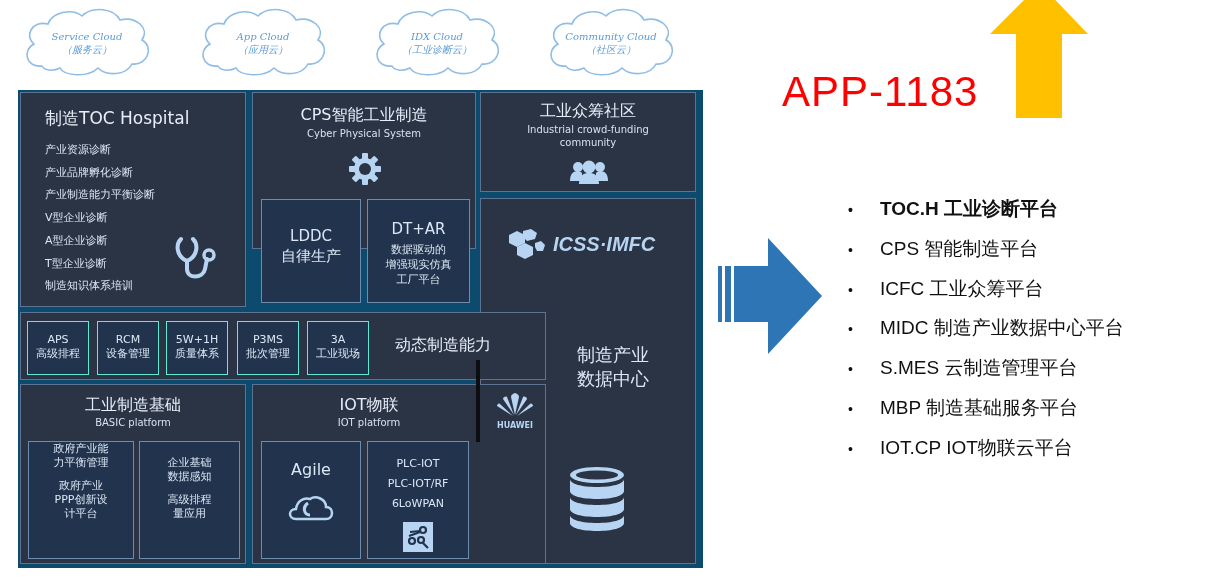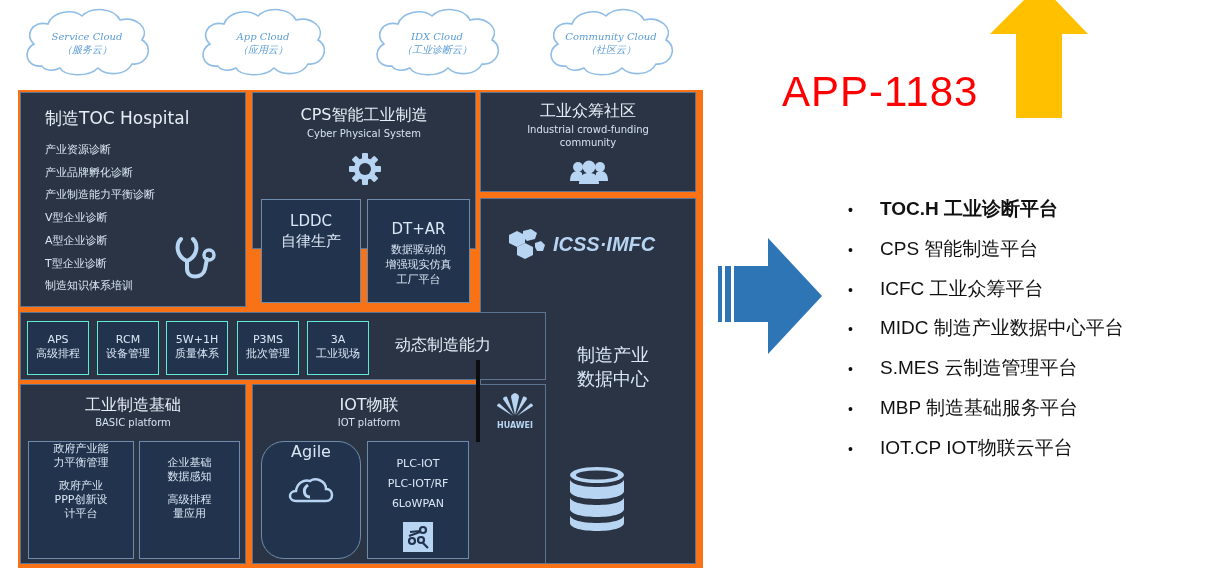--- a/index.html
+++ b/index.html
@@ -8,21 +8,21 @@
   .abs { position: absolute; }
 
   
   .cloud { position: absolute; top: 6px; width: 134px; height: 72px; }
   .cloud svg { position: absolute; left: 0; top: 0; }
   .cloud-text { position: absolute; left: 0; right: 0; top: 24px; text-align: center;
                 color: #5b9bd5; font-family: "DejaVu Serif", serif; font-style: italic;
                 font-size: 10px; line-height: 13px; }
 
   
-  .frame { position: absolute; left: 18px; top: 90px; width: 685px; height: 478px; background: #f97316; }
+  .frame { position: absolute; left: 18px; top: 90px; width: 685px; height: 478px; background: #0c4a6e; }
   .panel { position: absolute; background: #2a3444; border: 1px solid #5c7491; box-sizing: border-box; color: #dbe7f5; }
   .inner { position: absolute; background: #22344d; border: 1px solid #6d8cad; box-sizing: border-box; color: #dbe7f5; text-align: center; }
   .title { position: absolute; left: 0; right: 0; text-align: center; color: #e6eef8; }
   .sub   { position: absolute; left: 0; right: 0; text-align: center; color: #d6e2f0; font-size: 10px; }
 
   .toc-title { position: absolute; left: 24px; top: 14px; font-size: 17px; color: #e8eff8; }
   .toc-list { position: absolute; left: 24px; top: 46px; margin: 0; padding: 0; list-style: none; }
   .toc-list li { font-size: 11px; line-height: 22.7px; color: #dbe6f3; }
 
   .dyn-box { position: absolute; top: 8px; width: 62px; height: 54px; background: #22344d; border: 1px solid #5eead4;
@@ -104,21 +104,21 @@
     <svg class="abs" style="left:94px;top:58px;" width="36" height="36" viewBox="0 0 36 36">
       <g fill="#b7d4f2">
         <rect x="15" y="2" width="6" height="32" rx="1"></rect>
         <rect x="2" y="15" width="32" height="6" rx="1"></rect>
         <rect x="15" y="2" width="6" height="32" rx="1" transform="rotate(45 18 18)"></rect>
         <rect x="15" y="2" width="6" height="32" rx="1" transform="rotate(-45 18 18)"></rect>
         <circle cx="18" cy="18" r="11"></circle>
       </g>
       <circle cx="18" cy="18" r="6" fill="#2a3444"></circle>
     </svg>
-    <div class="inner" style="left:8px;top:106px;width:100px;height:104px;padding-top:11px;">
+    <div class="inner" style="left:8px;top:106px;width:100px;height:104px;padding-top:26px;">
       <div style="font-size:15px;line-height:20px;">LDDC</div>
       <div style="font-size:15px;line-height:20px;">自律生产</div>
     </div>
     <div class="inner" style="left:114px;top:106px;width:103px;height:104px;padding-top:18px;">
       <div style="font-size:15px;line-height:22px;">DT+AR</div>
       <div style="font-size:11px;line-height:15px;margin-top:2px;">数据驱动的</div>
       <div style="font-size:11px;line-height:15px;">增强现实仿真</div>
       <div style="font-size:11px;line-height:15px;">工厂平台</div>
     </div>
   </div>
@@ -214,21 +214,21 @@
     <svg class="abs" style="left:240px;top:8px;" width="44" height="26" viewBox="0 0 44 26">
       <g fill="#b7d4f2">
         <path d="M22 22 L18 4 C18 1 22 0 22 0 C22 0 26 1 26 4 Z"></path>
         <path d="M21 22 L10 6 C10 4 13 3 14 4 Z"></path>
         <path d="M23 22 L34 6 C34 4 31 3 30 4 Z"></path>
         <path d="M20 23 L4 13 C4 11 6 10 7 11 Z"></path>
         <path d="M24 23 L40 13 C40 11 38 10 37 11 Z"></path>
       </g>
     </svg>
     <div class="abs" style="left:236px;top:36px;width:52px;text-align:center;font-size:8px;font-weight:bold;color:#b7d4f2;">HUAWEI</div>
-    <div class="inner" style="left:8px;top:56px;width:100px;height:118px;border-radius:23px;">
+    <div class="inner" style="left:8px;top:56px;width:100px;height:118px;padding-top:18px;">
       <div style="font-size:16px;">Agile</div>
       <svg style="margin-top:12px;" width="50" height="32" viewBox="0 0 50 32">
         <path d="M10 28 C2 28 2 18 10 18 C11 10 18 6 24 8 C30 4 40 8 40 16 C48 16 48 28 40 28 Z" fill="none" stroke="#b7d4f2" stroke-width="2.5"></path>
         <path d="M22 12 C16 16 18 24 24 24" fill="none" stroke="#b7d4f2" stroke-width="3"></path>
       </svg>
     </div>
     <div class="inner" style="left:114px;top:56px;width:102px;height:118px;padding-top:12px;">
       <div style="font-size:11px;line-height:20px;">PLC-IOT</div>
       <div style="font-size:11px;line-height:20px;">PLC-IOT/RF</div>
       <div style="font-size:11px;line-height:20px;">6LoWPAN</div>

